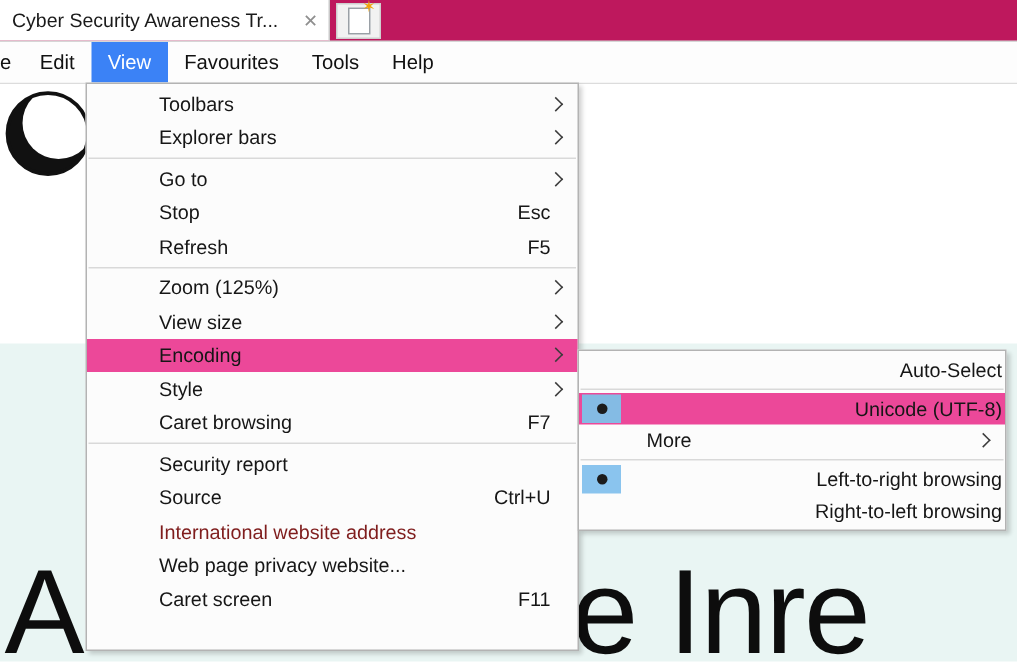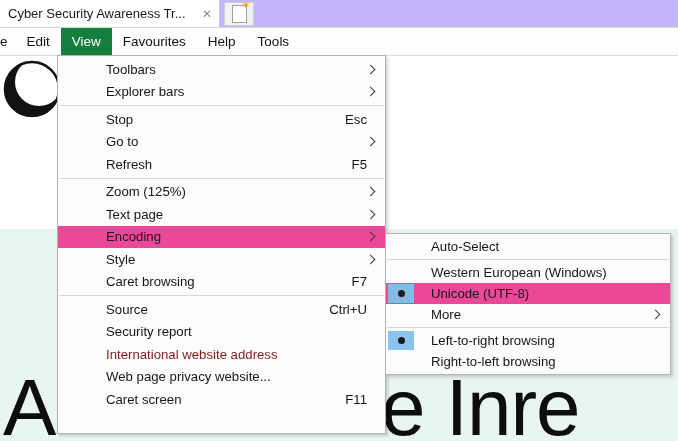--- a/index.html
+++ b/index.html
@@ -2,38 +2,38 @@
 <html><head>
 <meta charset="utf-8">
 <style>
   html,body{margin:0;padding:0;}
   body{width:678px;height:441px;overflow:hidden;position:relative;
        font-family:"Liberation Sans","DejaVu Sans",sans-serif;
        -webkit-font-smoothing:antialiased;background:#fff;}
   #stage{position:absolute;inset:0;width:678px;height:441px;}
 
   
-  .tabbar{position:absolute;left:0;top:0;width:678px;height:28px;background:#c4b5fd;
+  .tabbar{position:absolute;left:0;top:0;width:678px;height:28px;background:#be185d;
           border-bottom:1px solid #d6d6d6;box-sizing:border-box;}
   .tab-active{position:absolute;left:0;top:0;width:220px;height:27px;background:#ffffff;
               border-right:1px solid #c9c9c9;box-sizing:border-box;display:flex;align-items:center;}
   .tab-title{font-size:13px;color:#1a1a1a;padding-left:8px;white-space:nowrap;overflow:hidden;
              max-width:182px;}
   .tab-close{margin-left:auto;margin-right:7px;color:#8f8f8f;font-size:12px;line-height:12px;cursor:default;}
   .newtab-btn{position:absolute;left:224px;top:2px;width:30px;height:24px;background:#f2f2f2;
               border:1px solid #cfcfcf;box-sizing:border-box;display:flex;align-items:center;justify-content:center;}
   .newtab-page{position:relative;width:13px;height:16px;background:#fff;border:1px solid #9aa0a6;}
   .newtab-star{position:absolute;right:-5px;top:-6px;color:#f0a30a;font-size:11px;line-height:11px;}
 
   
   .menubar{position:absolute;left:0;top:28px;width:678px;height:27px;background:#fdfdfd;
            display:flex;align-items:stretch;font-size:13.5px;color:#111;}
   .mb-item{display:flex;align-items:center;padding:0 11px;cursor:default;}
   .mb-item.first{padding:0 8px 0 0;}
-  .mb-item.active{background:#15803d;color:#ffffff;}
+  .mb-item.active{background:#3b82f6;color:#ffffff;}
 
   
   .page{position:absolute;left:0;top:55px;width:678px;height:386px;background:#ffffff;
         border-top:1px solid #dcdcdc;box-sizing:border-box;}
   .page-teal{position:absolute;left:0;top:173px;width:678px;height:213px;background:#e9f5f3;}
   .logo{position:absolute;left:2px;top:2px;}
   .heading-frag{position:absolute;top:312px;font-size:80px;line-height:1;color:#0d0d0d;
                 letter-spacing:-1px;white-space:nowrap;}
   .frag-a{left:3px;}
   .frag-b{left:381px;}
@@ -49,21 +49,21 @@
   .chev{width:6px;height:6px;border-top:1.6px solid #3c3c3c;border-right:1.6px solid #3c3c3c;
         transform:rotate(45deg);margin-left:auto;margin-right:9px;flex:0 0 auto;}
   .sep{height:1px;background:#d9d9d9;margin:2px 1px;}
 
   
   #view-menu{left:57px;top:55px;width:329px;min-height:379px;}
   #view-menu .mi{height:22.5px;padding-left:48px;padding-right:2px;}
 
   
   #encoding-submenu{left:385px;top:233px;width:286px;}
-  #encoding-submenu .mi{height:21px;padding-left:45px;padding-right:2px;}
+  #encoding-submenu .mi{height:21px;padding-left:45px;padding-right:2px;justify-content:flex-end;}
   .ic{position:absolute;left:2px;top:1px;bottom:1px;width:26px;display:flex;align-items:center;
       justify-content:center;}
   .mi.sel .ic{background:#8ac4ee;}
   .mi.sel.hl .ic{background:#84bbe4;}
   .bullet{width:7px;height:7px;border-radius:50%;background:#1c1c1c;}
 </style>
 </head>
 <body>
 
 <div id="stage">
@@ -89,95 +89,92 @@
         <span class="newtab-star">✶</span>
       </span>
     </div>
   </div>
 
   <div class="menubar" id="menubar">
       <div class="mb-item first">e</div>
       <div class="mb-item">Edit</div>
       <div class="mb-item active">View</div>
       <div class="mb-item">Favourites</div>
+      <div class="mb-item">Tools</div>
       <div class="mb-item">Help</div>
-      <div class="mb-item">Tools</div>
     </div>
 
   <div class="menu" id="view-menu">
       <div class="mi">
         <span class="lbl">Toolbars</span>
         <span class="chev"></span>
       </div>
       <div class="mi">
         <span class="lbl">Explorer bars</span>
         <span class="chev"></span>
       </div>
       <div class="sep"></div>
       <div class="mi">
+        <span class="lbl">Go to</span>
+        <span class="chev"></span>
+      </div>
+      <div class="mi">
         <span class="lbl">Stop</span>
         <span class="sc">Esc</span>
-      </div>
-      <div class="mi">
-        <span class="lbl">Go to</span>
-        <span class="chev"></span>
       </div>
       <div class="mi">
         <span class="lbl">Refresh</span>
         <span class="sc">F5</span>
       </div>
       <div class="sep"></div>
       <div class="mi">
         <span class="lbl">Zoom (125%)</span>
         <span class="chev"></span>
       </div>
       <div class="mi">
-        <span class="lbl">Text page</span>
+        <span class="lbl">View size</span>
         <span class="chev"></span>
       </div>
       <div class="mi hl">
         <span class="lbl">Encoding</span>
         <span class="chev"></span>
       </div>
       <div class="mi">
         <span class="lbl">Style</span>
         <span class="chev"></span>
       </div>
       <div class="mi">
         <span class="lbl">Caret browsing</span>
         <span class="sc">F7</span>
       </div>
       <div class="sep"></div>
       <div class="mi">
+        <span class="lbl">Security report</span>
+      </div>
+      <div class="mi">
         <span class="lbl">Source</span>
         <span class="sc">Ctrl+U</span>
-      </div>
-      <div class="mi">
-        <span class="lbl">Security report</span>
       </div>
       <div class="mi disabled">
         <span class="lbl">International website address</span>
       </div>
       <div class="mi">
         <span class="lbl">Web page privacy website...</span>
       </div>
       <div class="mi">
         <span class="lbl">Caret screen</span>
         <span class="sc">F11</span>
       </div>
     </div>
 
   <div class="menu" id="encoding-submenu">
       <div class="mi">
         <span class="lbl">Auto-Select</span>
       </div>
       <div class="sep"></div>
-      <div class="mi">
-        <span class="lbl">Western European (Windows)</span>
-      </div>
       <div class="mi hl sel">
         <span class="ic">
           <span class="bullet"></span>
         </span>
         <span class="lbl">Unicode (UTF-8)</span>
       </div>
       <div class="mi">
         <span class="lbl">More</span>
         <span class="chev"></span>
       </div>

